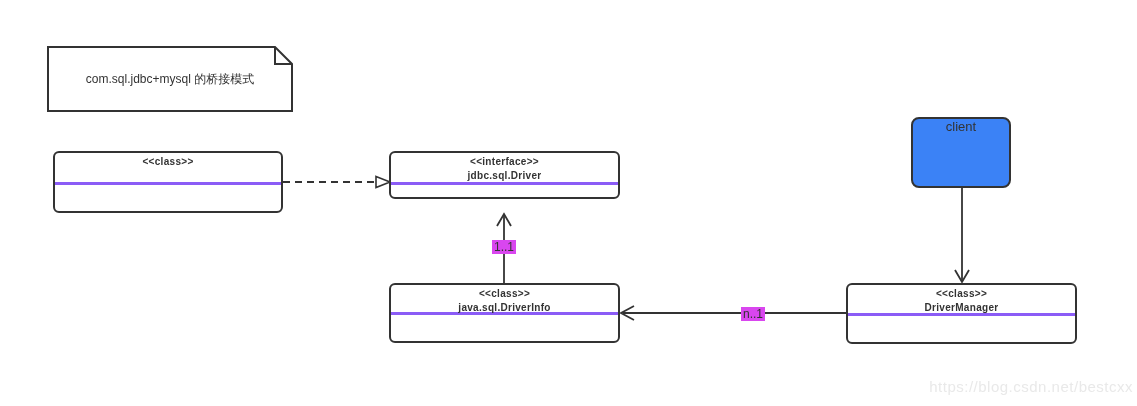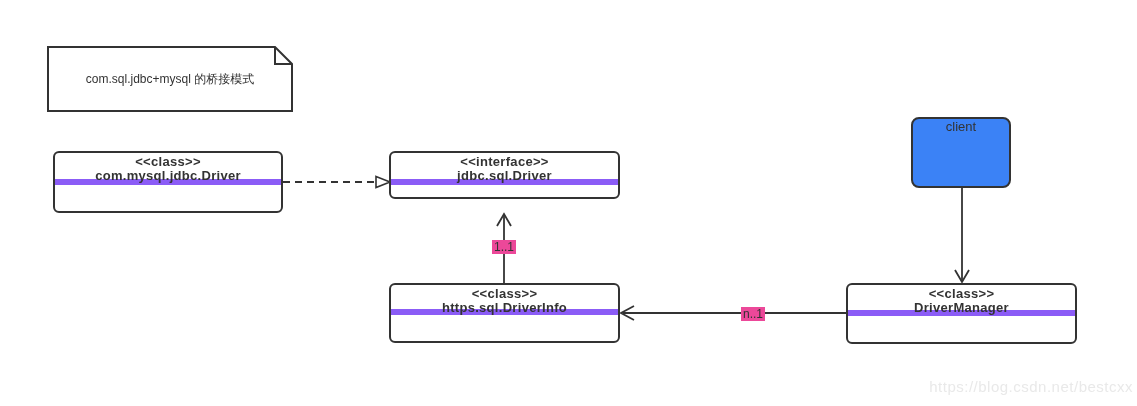--- a/index.html
+++ b/index.html
@@ -19,24 +19,24 @@
   }
   .uml-box {
     position: absolute;
     border: 2px solid #333333;
     border-radius: 6px;
     background: #ffffff;
     display: flex;
     flex-direction: column;
   }
   .uml-box .title {
-    border-bottom: 6px solid #8b5cf6;
+    border-bottom: 3px solid #8b5cf6;
     text-align: center;
     color: #333333;
-    font-size: 13px;
+    font-size: 10px;
     font-weight: bold;
     line-height: 14px;
     padding: 2px 0 0 0;
     letter-spacing: 0.3px;
     height: 32px;
   }
   .uml-box .body { flex: 1; }
   .client-box {
     position: absolute;
     border: 2px solid #333333;
@@ -52,21 +52,21 @@
     position: absolute;
     display: flex;
     align-items: center;
     justify-content: center;
     color: #333333;
     font-size: 12px;
   }
   .edge-label {
     position: absolute;
     transform: translate(-50%, -50%);
-    background: #ec4899;
+    background: #d946ef;
     color: #333333;
     font-size: 12px;
     padding: 0 2px;
     line-height: 14px;
   }
   .watermark {
     position: absolute;
     right: 4px;
     bottom: 11px;
     font-size: 15px;
@@ -111,37 +111,36 @@
     </g>
   </svg>
 
   <div class="note-text" style="left:48px; top:47px; width:244px; height:64px;">
     <span>com.sql.jdbc+mysql 的桥接模式</span>
   </div>
 
   <div class="uml-box" style="left:53px; top:151px; width:230px; height:62px;">
     <div class="title">
       <div>&lt;&lt;class&gt;&gt;</div>
-      <div>com.mysql.jdbc.Driver</div>
     </div>
     <div class="body"></div>
   </div>
 
   <div class="uml-box" style="left:389px; top:151px; width:231px; height:48px;">
     <div class="title">
       <div>&lt;&lt;interface&gt;&gt;</div>
       <div>jdbc.sql.Driver</div>
     </div>
     <div class="body"></div>
   </div>
 
   <div class="uml-box" style="left:389px; top:283px; width:231px; height:60px;">
     <div class="title" style="height:30px;">
       <div>&lt;&lt;class&gt;&gt;</div>
-      <div>https.sql.DriverInfo</div>
+      <div>java.sql.DriverInfo</div>
     </div>
     <div class="body"></div>
   </div>
 
   <div class="uml-box" style="left:846px; top:283px; width:231px; height:61px;">
     <div class="title" style="height:31px;">
       <div>&lt;&lt;class&gt;&gt;</div>
       <div>DriverManager</div>
     </div>
     <div class="body"></div>

